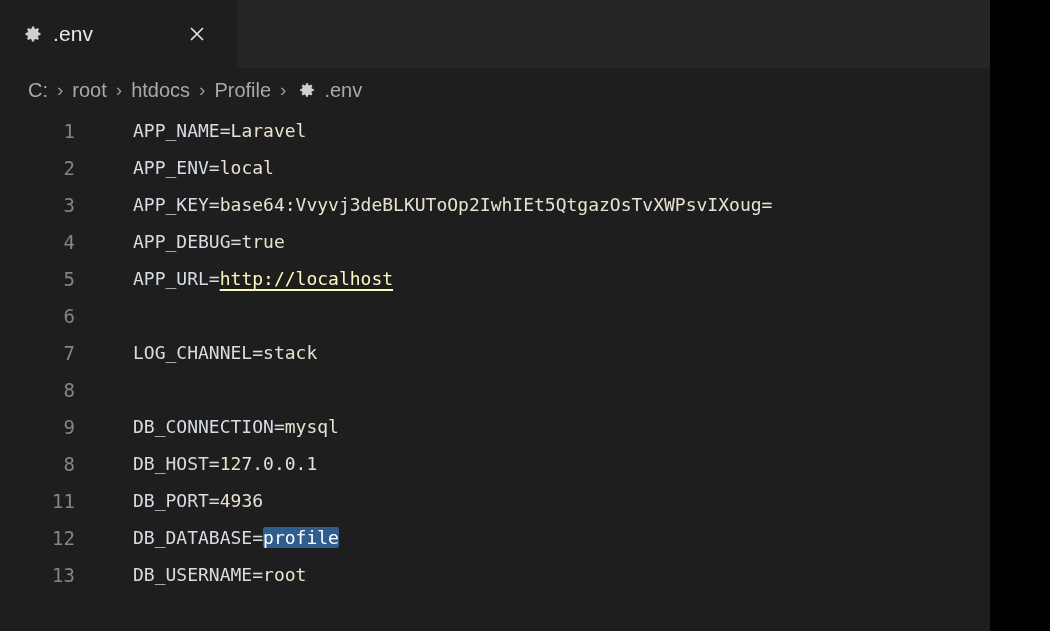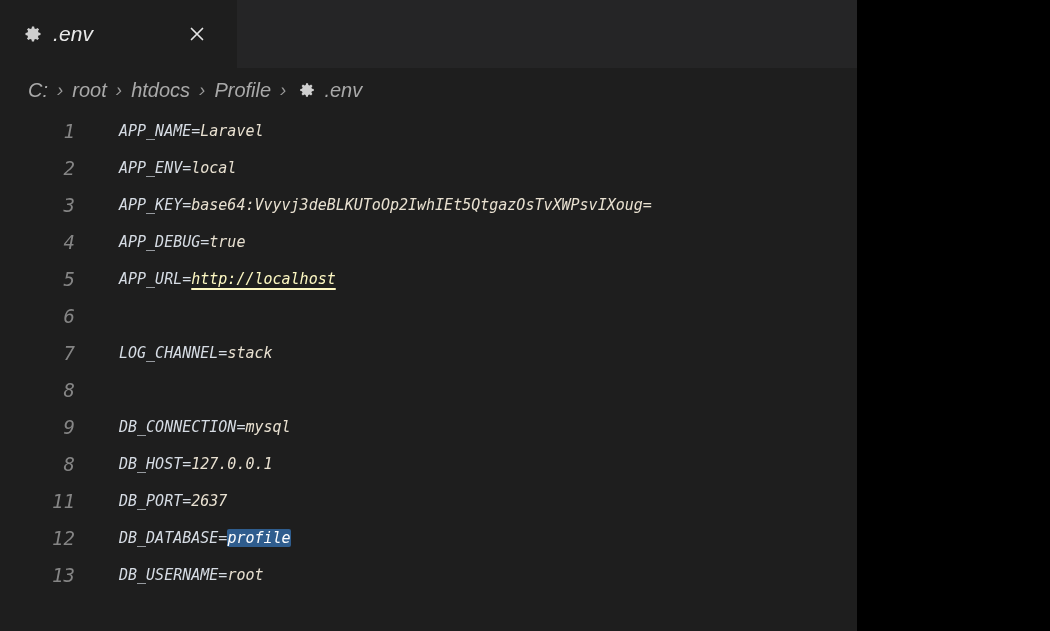--- a/index.html
+++ b/index.html
@@ -2,22 +2,22 @@
 <html><head>
 <meta charset="utf-8">
 <style>
   html,body{margin:0;padding:0;background:#000;}
   body{
     width:1050px;height:631px;overflow:hidden;
     font-family:"Liberation Sans", sans-serif;
     -webkit-font-smoothing:antialiased;
   }
   #app{
-    position:relative;width:857px;height:631px;
-    background:#1e1e1e;overflow:hidden;font-style:italic;
+    position:relative;width:990px;height:631px;
+    background:#1e1e1e;overflow:hidden;
   }
 
   
   .right-band{
     position:absolute;left:1028px;top:0;width:22px;height:631px;
     background:#000000;z-index:40;
   }
 
   
   .tabbar{
@@ -94,23 +94,23 @@
   }
   .ln{
     width:75px;flex:0 0 75px;
     text-align:right;
     font-family:"DejaVu Sans Mono","Liberation Mono",monospace;
     font-size:19px;
     color:#858585;
     user-select:none;
   }
   .code{
-    margin-left:44px;
+    margin-left:58px;
     font-family:"DejaVu Sans Mono","Liberation Mono",monospace;
-    font-size:15px;
+    font-size:18px;
     letter-spacing:0px;
     color:#d4dae2;
     white-space:pre;
   }
   .k{color:#d6dce4;}
   .eq{color:#d6dce4;}
   .v{color:#e9e1d1;}
   .link{
     color:#fef9c3;
     text-decoration:underline;
@@ -200,21 +200,21 @@
       <div class="code-line">
         <span class="ln">9</span>
         <span class="code"><span class="k">DB_CONNECTION</span><span class="eq">=</span><span class="v">mysql</span></span>
       </div>
       <div class="code-line">
         <span class="ln">8</span>
         <span class="code"><span class="k">DB_HOST</span><span class="eq">=</span><span class="v">127.0.0.1</span></span>
       </div>
       <div class="code-line">
         <span class="ln">11</span>
-        <span class="code"><span class="k">DB_PORT</span><span class="eq">=</span><span class="v">2637</span></span>
+        <span class="code"><span class="k">DB_PORT</span><span class="eq">=</span><span class="v">4936</span></span>
       </div>
       <div class="code-line">
         <span class="ln">12</span>
         <span class="code"><span class="k">DB_DATABASE</span><span class="eq">=</span><span class="v sel">profile</span></span>
       </div>
       <div class="code-line">
         <span class="ln">13</span>
         <span class="code"><span class="k">DB_USERNAME</span><span class="eq">=</span><span class="v">root</span></span>
       </div>
     </div>

